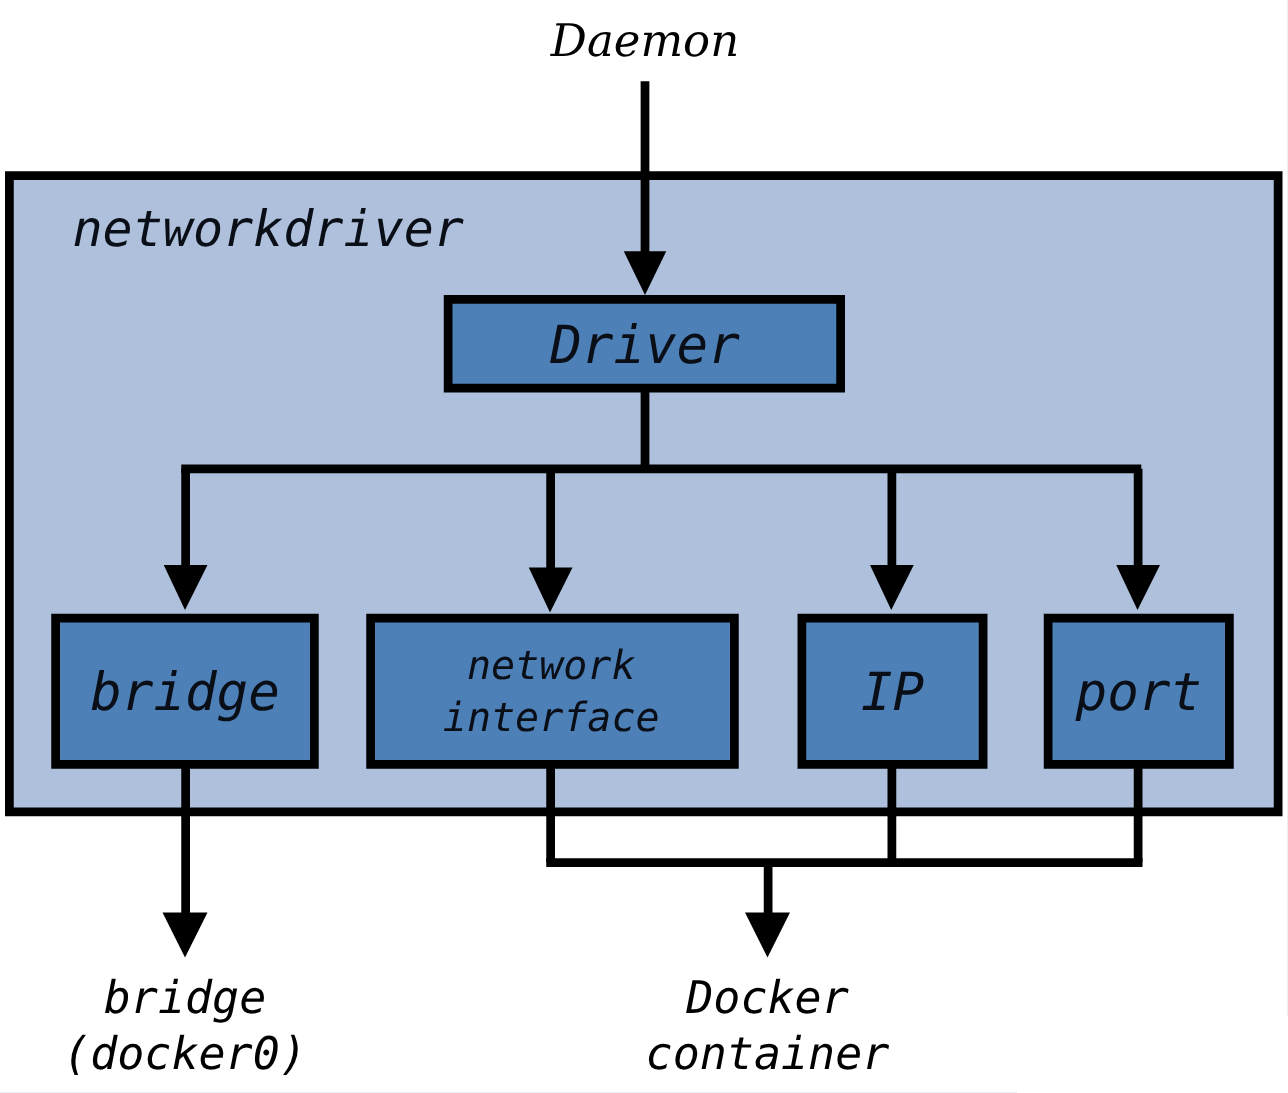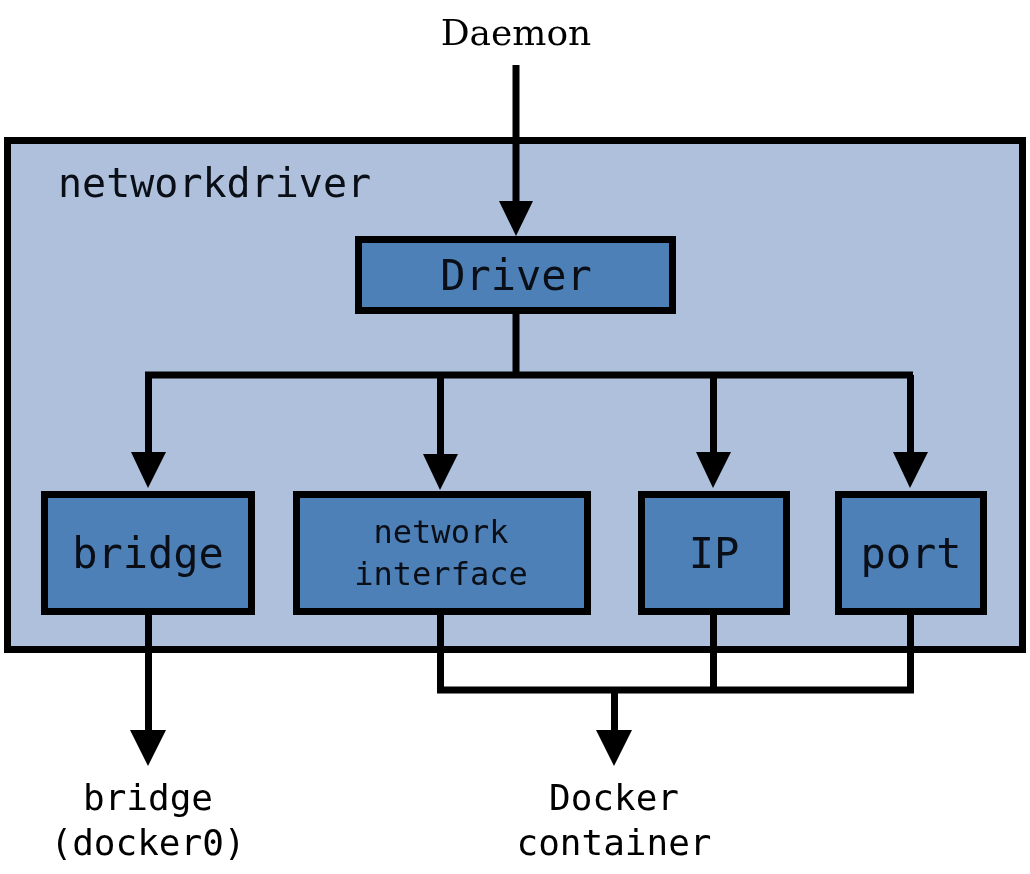--- a/index.html
+++ b/index.html
@@ -10,20 +10,21 @@
   body {
     width: 1030px;
     height: 874px;
     font-family: "DejaVu Serif", serif;
     overflow: hidden;
   }
   #diagram-root {
     position: relative;
     width: 844px;
     height: 874px;
+    font-style: italic;
   }
   svg.diagram {
     display: block;
     width: 1030px;
     height: 874px;
   }
   .node-box {
     stroke: #000000;
     stroke-width: 7;
   }

